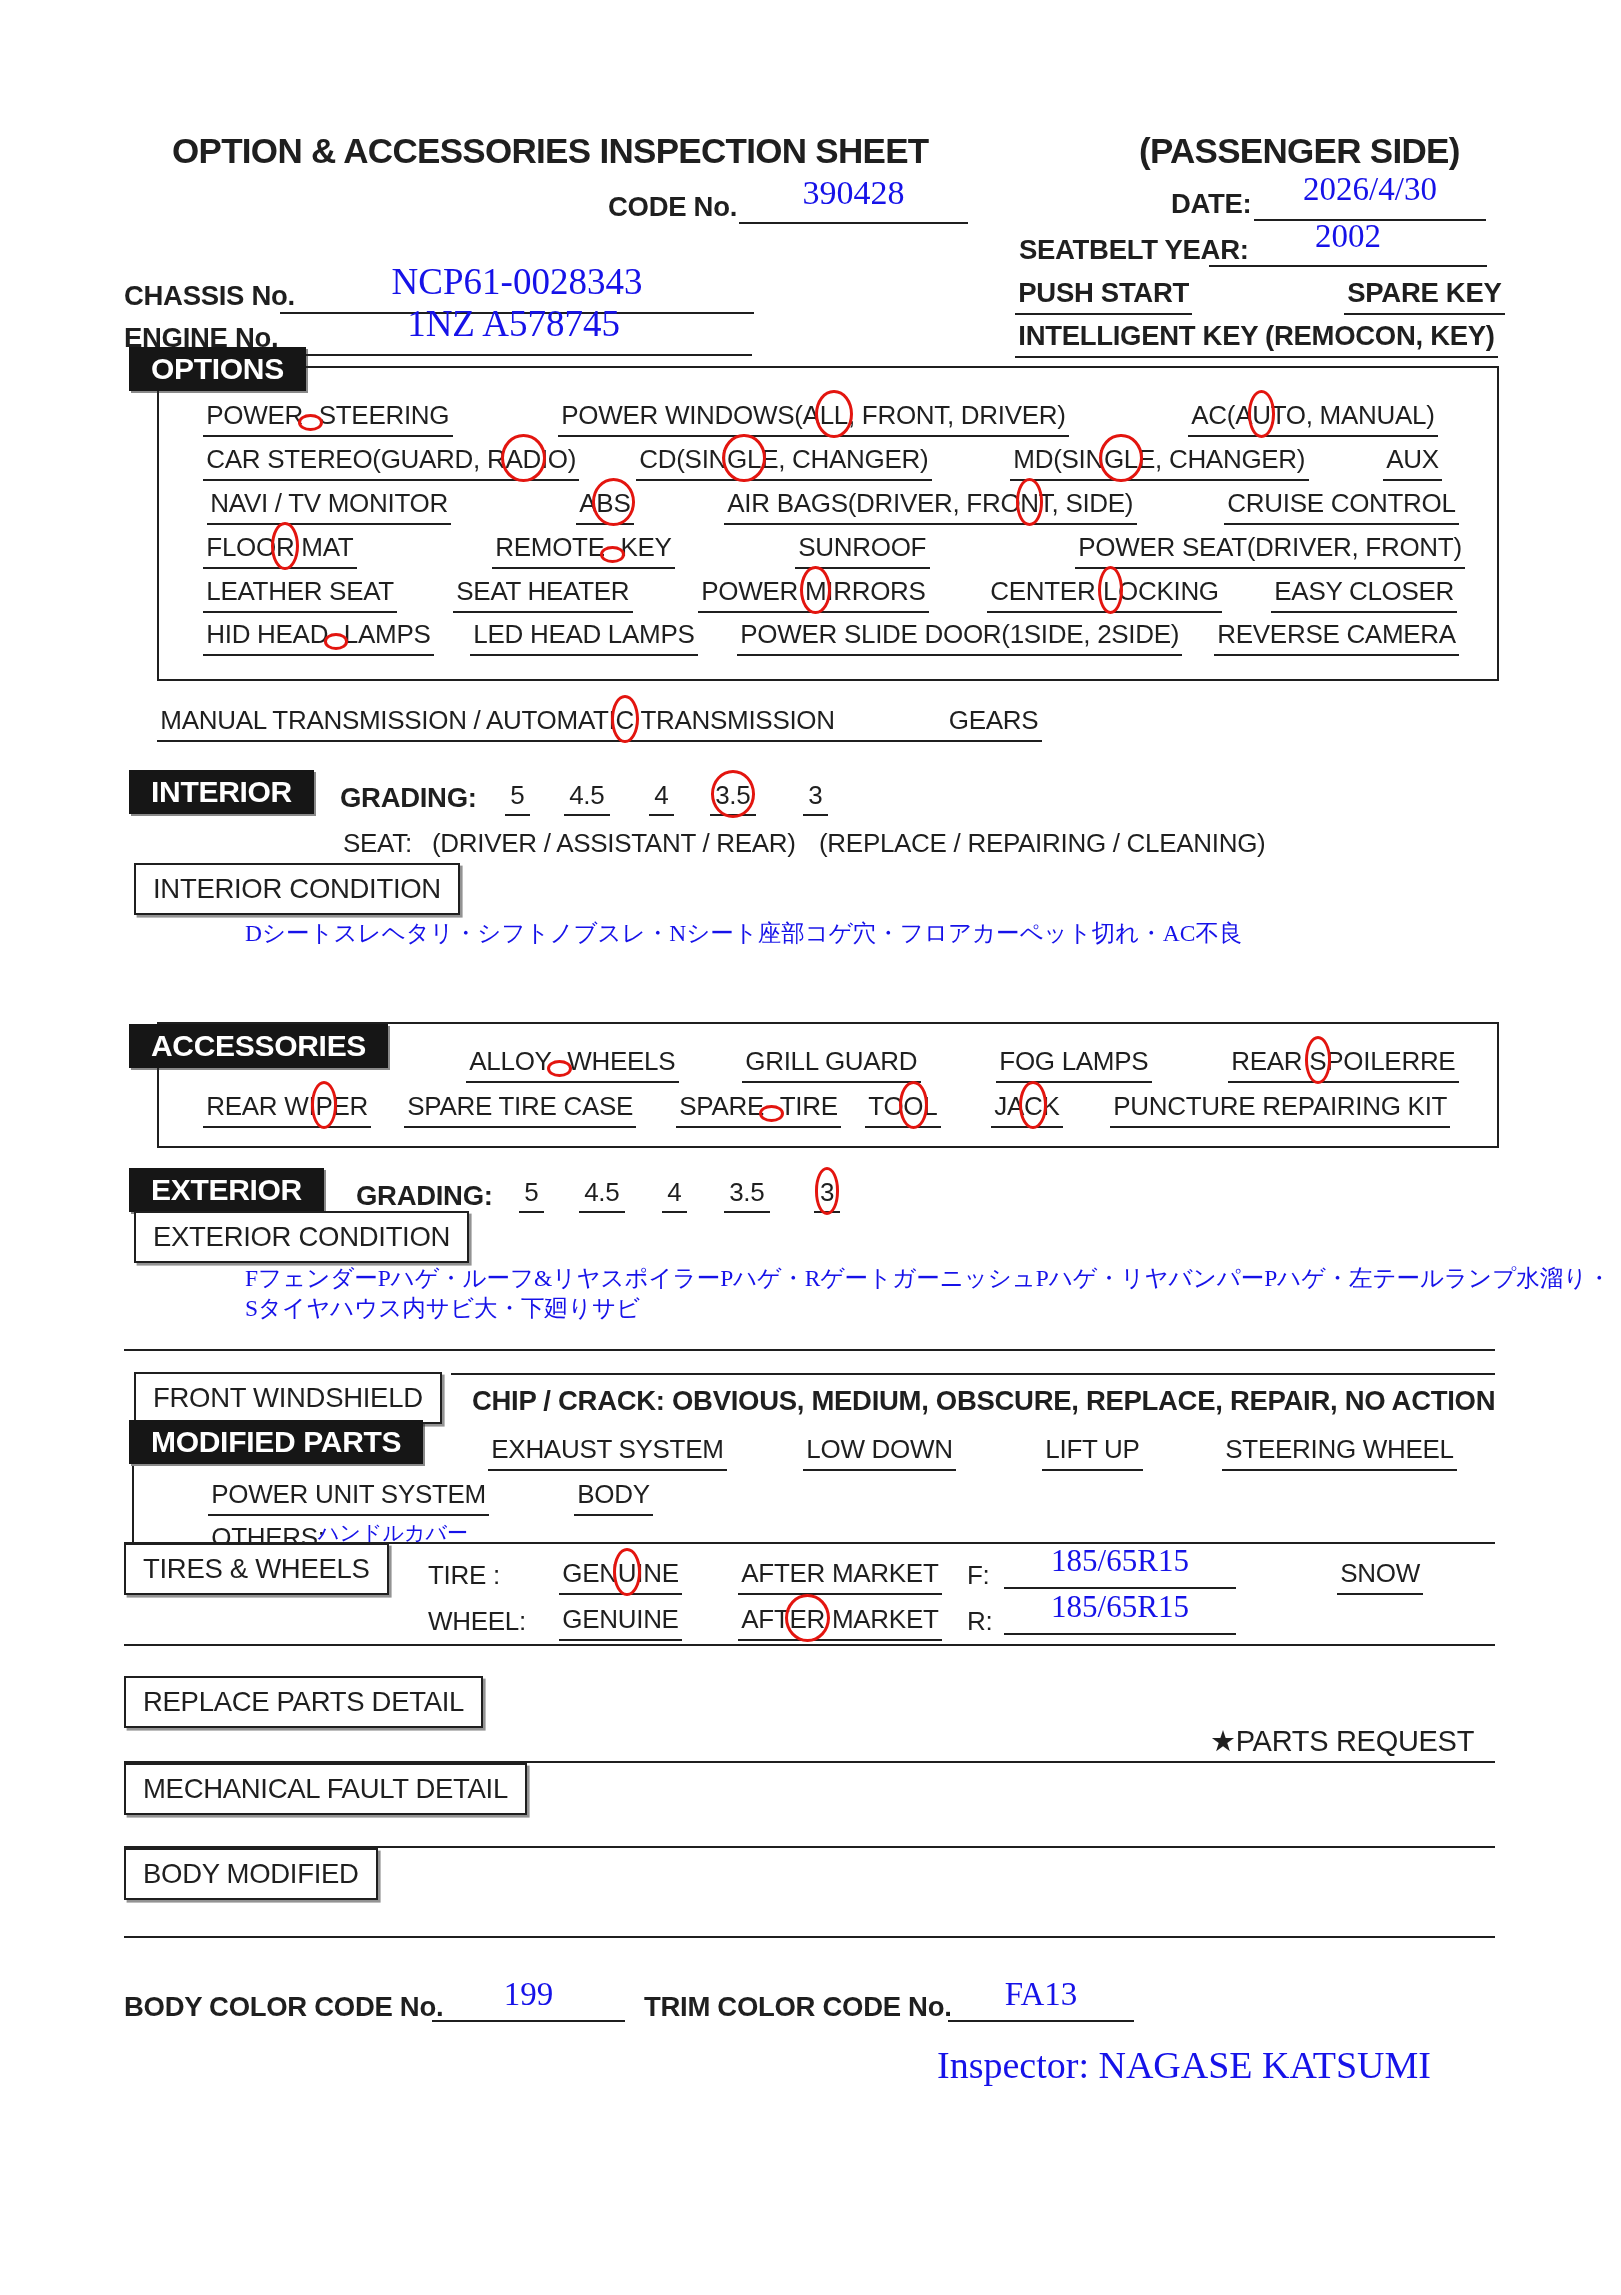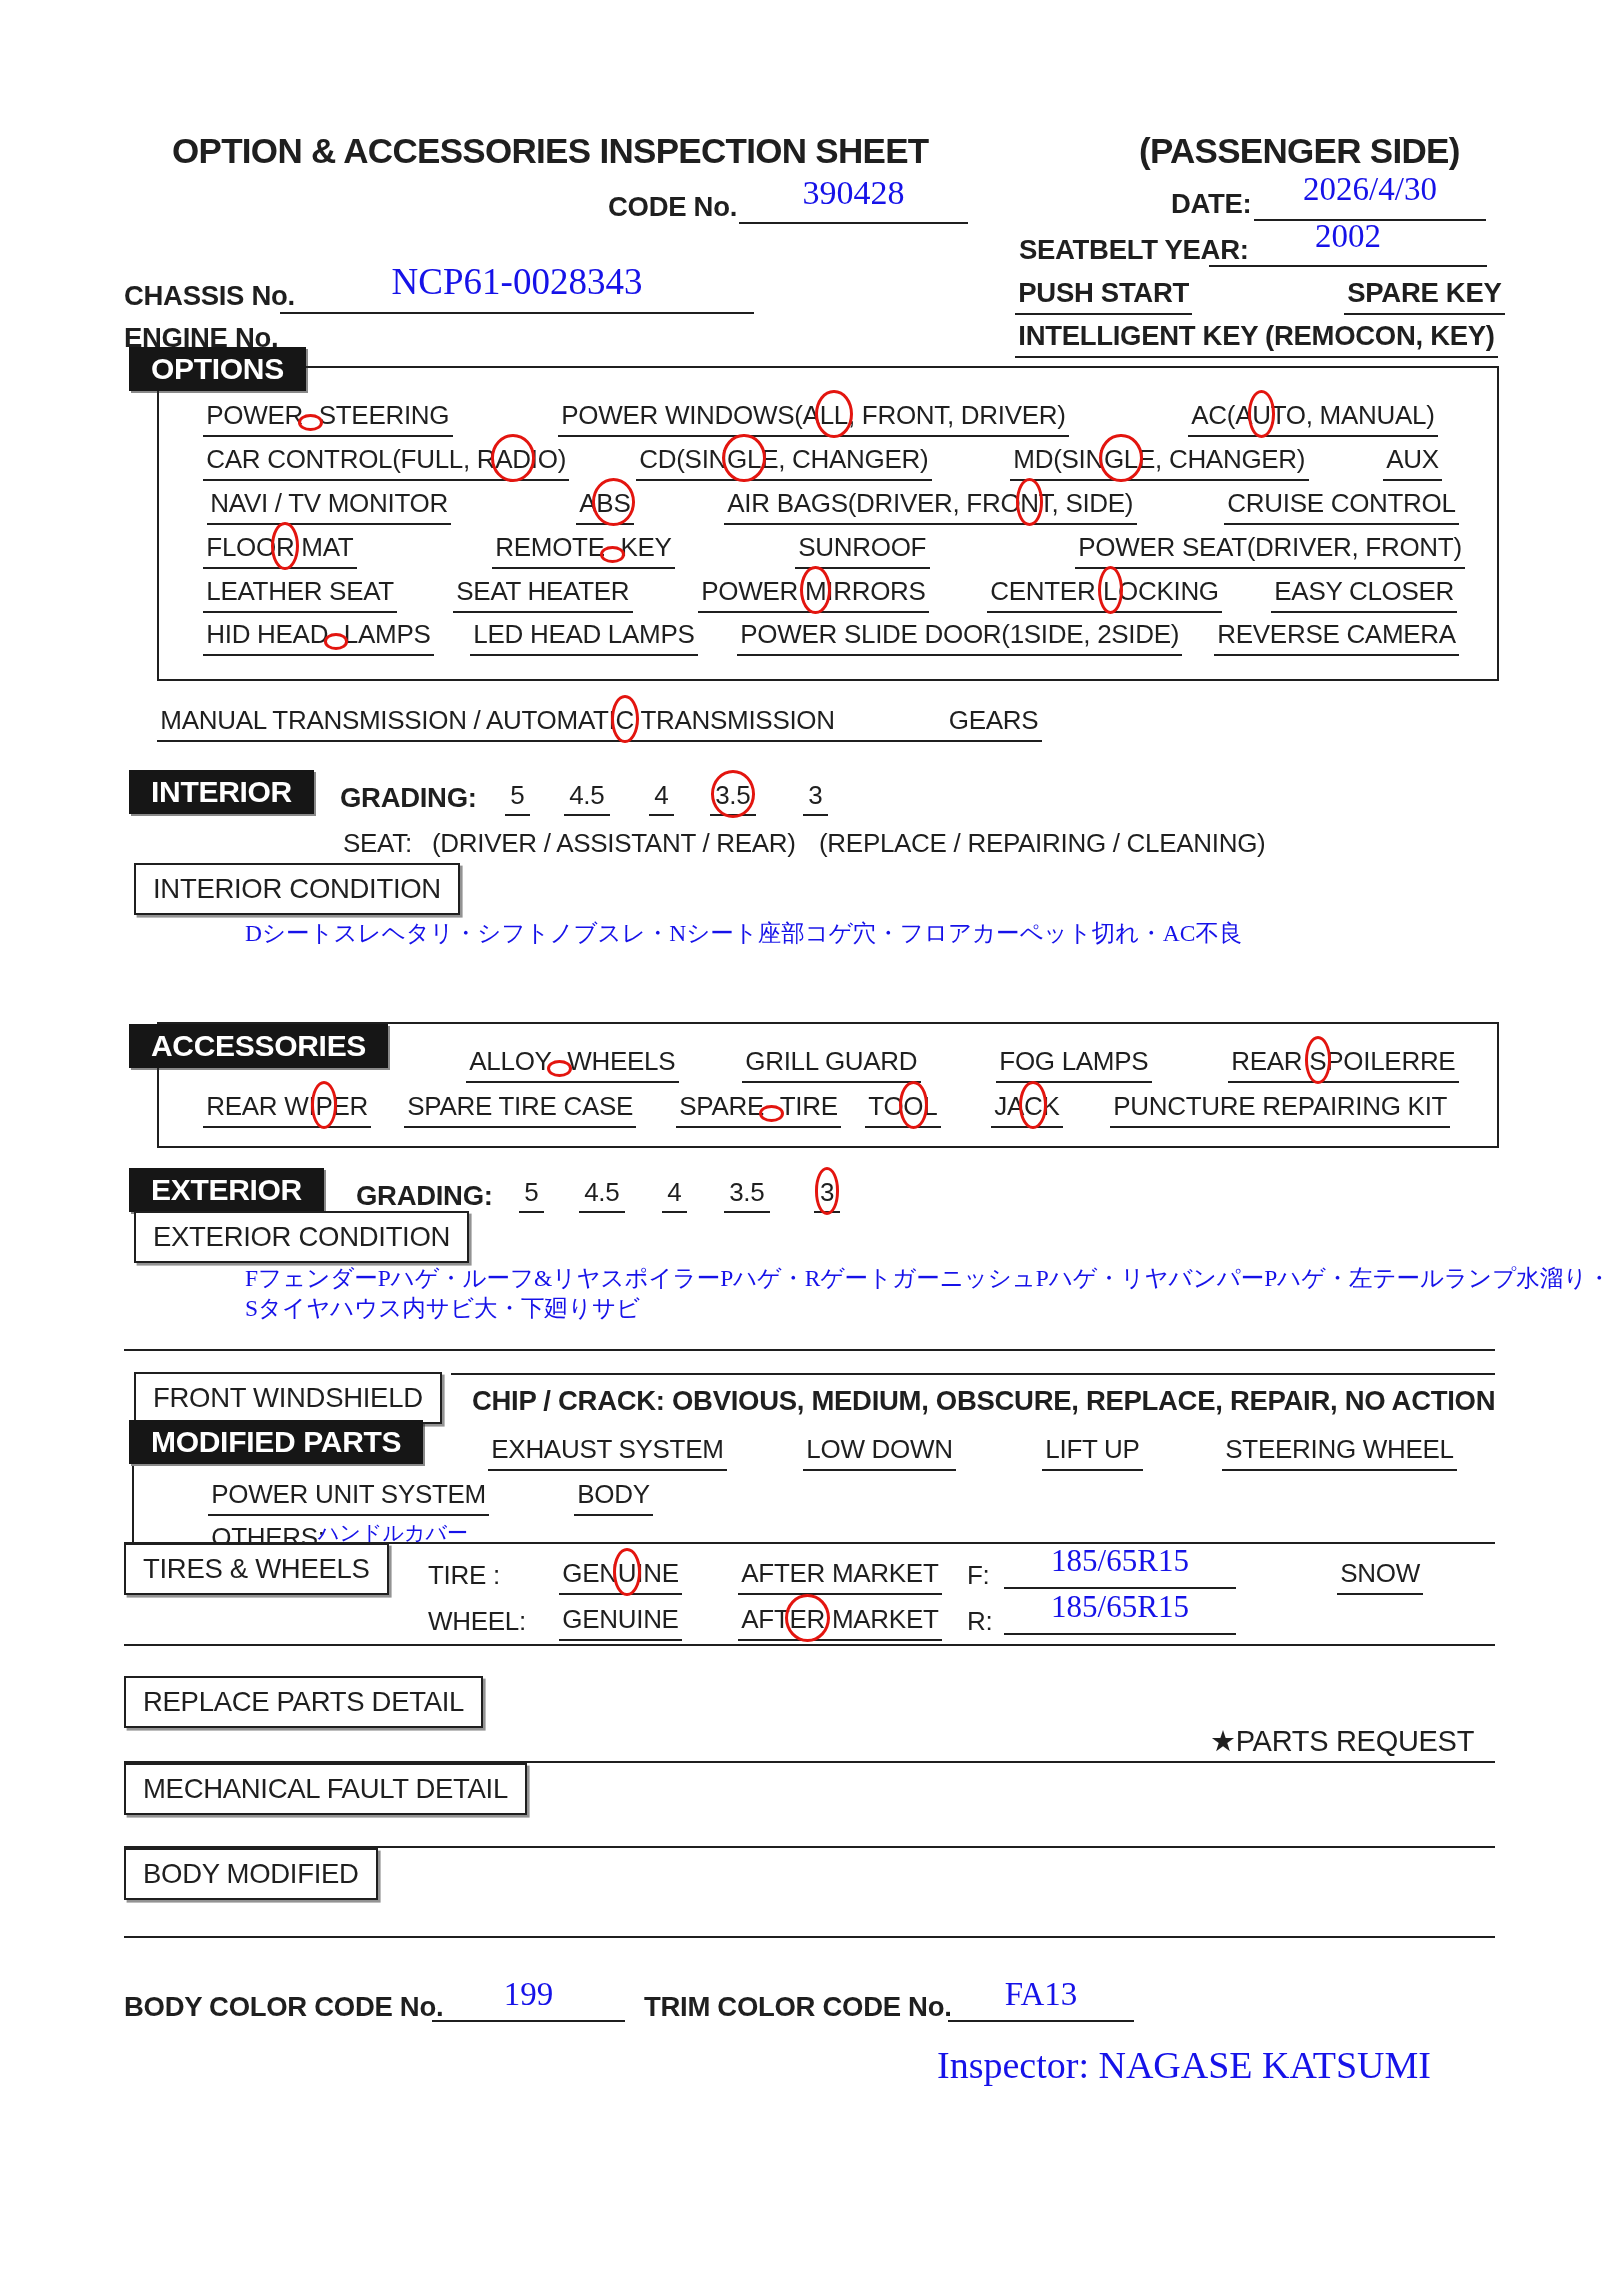--- a/index.html
+++ b/index.html
@@ -43,30 +43,31 @@
 
   <div class="abs lbl" style="left:1019px;top:234px">SEATBELT YEAR:</div>
   <div class="abs blank bval" style="left:1209px;top:218px;width:278px;height:47px;font-size:33px">2002</div>
 
   <div class="abs lbl" style="left:124px;top:280px">CHASSIS No.</div>
   <div class="abs blank bval" style="left:280px;top:260px;width:474px;height:52px;font-size:37px">NCP61-0028343</div>
   <div class="abs lbl ul" style="left:1015px;top:277px">PUSH START</div>
   <div class="abs lbl ul" style="left:1344px;top:277px">SPARE KEY</div>
 
   <div class="abs lbl" style="left:124px;top:322px">ENGINE No.</div>
+  <div class="abs blank bval" style="left:275px;top:302px;width:477px;height:52px;font-size:37px">1NZ A578745</div>
   <div class="abs lbl ul" style="left:1015px;top:320px">INTELLIGENT KEY (REMOCON, KEY)</div>
 
   <div class="abs rect" style="left:157px;top:366px;width:1338px;height:311px"></div>
   <div class="abs shdr" style="left:129px;top:347px">OPTIONS</div>
 
   <span class="abs opt" style="left:203px;top:400px"><span>POWER</span><span class="ci"> </span><span>STEERING</span></span>
   <span class="abs opt" style="left:558px;top:400px"><span>POWER WINDOWS(A</span><span class="ci">LL</span><span>, FRONT, DRIVER)</span></span>
   <span class="abs opt" style="left:1188px;top:400px"><span>AC(A</span><span class="ci">U</span><span>TO, MANUAL)</span></span>
 
-  <span class="abs opt" style="left:203px;top:444px"><span>CAR CONTROL(FULL, R</span><span class="ci">AD</span><span>IO)</span></span>
+  <span class="abs opt" style="left:203px;top:444px"><span>CAR STEREO(GUARD, R</span><span class="ci">AD</span><span>IO)</span></span>
   <span class="abs opt" style="left:636px;top:444px"><span>CD(SIN</span><span class="ci">GL</span><span>E, CHANGER)</span></span>
   <span class="abs opt" style="left:1010px;top:444px"><span>MD(SIN</span><span class="ci">GL</span><span>E, CHANGER)</span></span>
   <span class="abs opt" style="left:1383px;top:444px"><span>AUX</span></span>
 
   <span class="abs opt" style="left:207px;top:488px"><span>NAVI / TV MONITOR</span></span>
   <span class="abs opt" style="left:576px;top:488px"><span>A</span><span class="ci">BS</span><span></span></span>
   <span class="abs opt" style="left:724px;top:488px"><span>AIR BAGS(DRIVER, FRO</span><span class="ci">N</span><span>T, SIDE)</span></span>
   <span class="abs opt" style="left:1224px;top:488px"><span>CRUISE CONTROL</span></span>
 
   <span class="abs opt" style="left:203px;top:532px"><span>FLOO</span><span class="ci">R</span><span> MAT</span></span>

